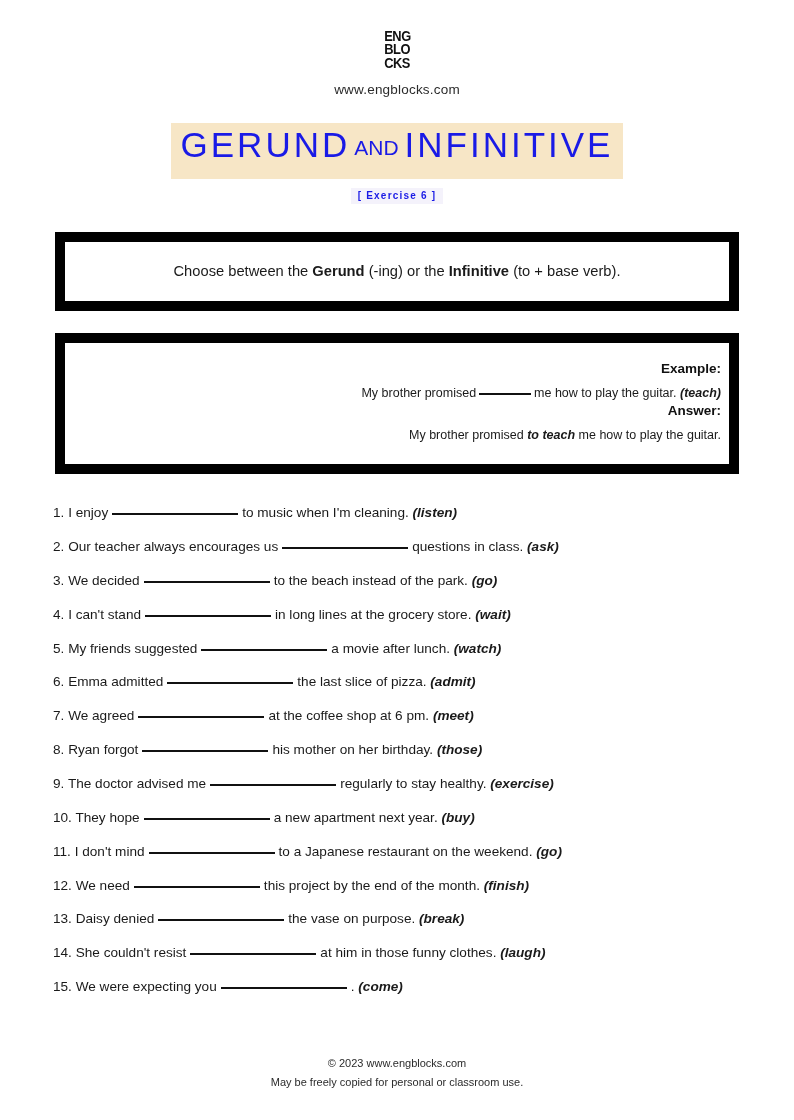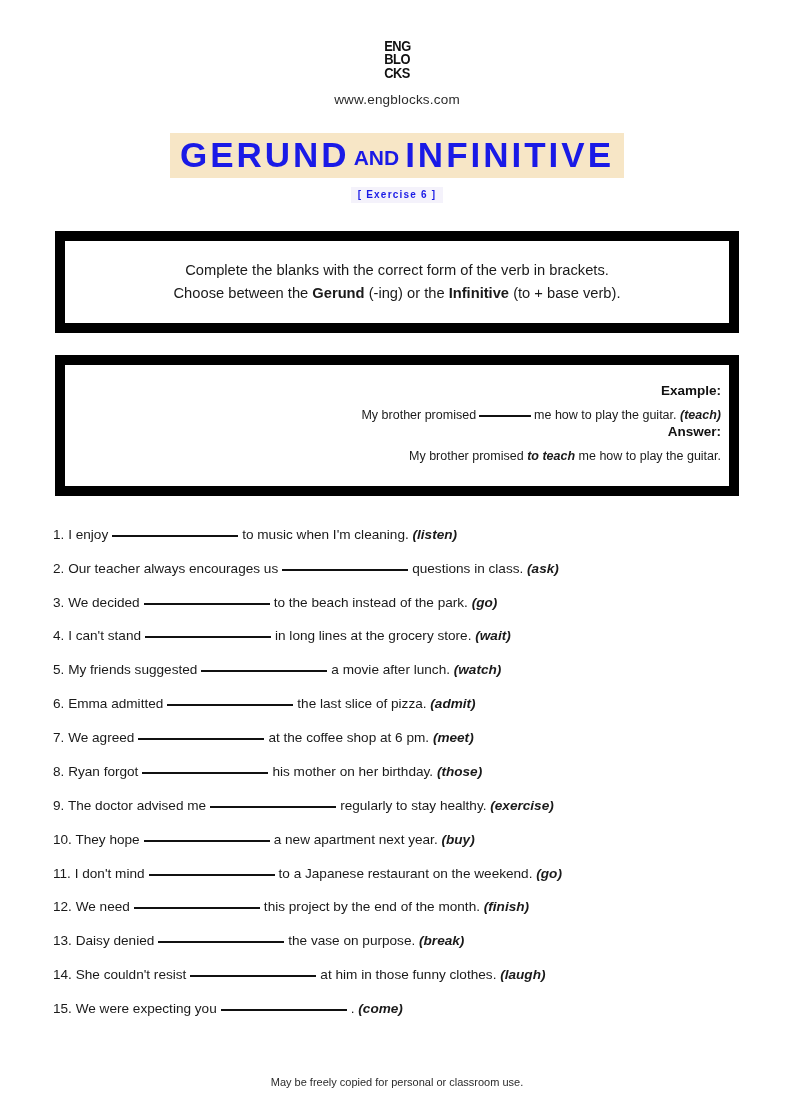--- a/index.html
+++ b/index.html
@@ -11,21 +11,21 @@
     width: 794px;
     height: 1120px;
     font-family: "Liberation Sans", sans-serif;
     color: #1a1a1a;
     position: relative;
     overflow: hidden;
   }
 
   
   .header {
-    padding-top: 40px;
+    padding-top: 30px;
     text-align: center;
   }
   .logo {
     display: inline-block;
     text-align: left;
     font-family: "Liberation Sans", sans-serif;
     font-weight: bold;
     font-size: 14px;
     line-height: 0.95;
     letter-spacing: -0.5px;
@@ -41,23 +41,23 @@
   }
 
   
   .title-wrap {
     margin-top: 26px;
     text-align: center;
   }
   .title {
     display: inline-block;
     background: #f7e6c6;
-    padding: 4px 10px 5px 10px;
+    padding: 4px 10px 16px 10px;
     color: #1a1ae6;
-    font-weight: bold;
+    font-weight: normal;
     font-size: 35px;
     letter-spacing: 3px;
     line-height: 1.05;
     white-space: nowrap;
   }
   .title .and {
     font-size: 21px;
     letter-spacing: 0px;
     vertical-align: 2px;
   }
@@ -183,21 +183,20 @@
 
 <div class="title-wrap">
   <div class="title"><span>GERUND</span><span class="and" style="padding: 0px 6px 0px 4px;">AND</span><span>INFINITIVE</span></div>
 </div>
 <div class="subtitle-wrap">
   <span class="subtitle">[ Exercise 6 ]</span>
 </div>
 
 <div class="frame instruction-frame">
   <div class="frame-inner instruction-inner">
-    <div class="instruction-line">Complete the blanks with the correct form of the verb in brackets.</div>
     <div class="instruction-line"><span>Choose between the </span><b class="tight">Gerund</b><span> (-ing) or the </span><b class="tight">Infinitive</b><span> (to + base verb).</span></div>
   </div>
 </div>
 
 <div class="frame example-frame">
   <div class="frame-inner example-inner">
     <div class="ex-head">Example:</div>
     <div class="ex-line"><span>My brother promised</span><span class="ex-blank"></span><span>me how to play the guitar.</span> <i class="verb">(teach)</i></div>
     <div class="ex-head second">Answer:</div>
     <div class="ex-line"><span>My brother promised </span><i class="verb">to teach</i><span> me how to play the guitar.</span></div>
@@ -216,14 +215,15 @@
     <div class="q"><span>9.</span> <span>The doctor advised me</span><span class="q-blank"></span><span>regularly to stay healthy.</span> <span class="verb">(exercise)</span></div>
     <div class="q"><span>10.</span> <span>They hope</span><span class="q-blank"></span><span>a new apartment next year.</span> <span class="verb">(buy)</span></div>
     <div class="q"><span>11.</span> <span>I don't mind</span><span class="q-blank"></span><span>to a Japanese restaurant on the weekend.</span> <span class="verb">(go)</span></div>
     <div class="q"><span>12.</span> <span>We need</span><span class="q-blank"></span><span>this project by the end of the month.</span> <span class="verb">(finish)</span></div>
     <div class="q"><span>13.</span> <span>Daisy denied</span><span class="q-blank"></span><span>the vase on purpose.</span> <span class="verb">(break)</span></div>
     <div class="q"><span>14.</span> <span>She couldn't resist</span><span class="q-blank"></span><span>at him in those funny clothes.</span> <span class="verb">(laugh)</span></div>
     <div class="q"><span>15.</span> <span>We were expecting you</span><span class="q-blank"></span><span>.</span> <span class="verb">(come)</span></div>
   </div>
 
 <div class="footer">
+  <div class="footer-line">© 2023 www.engblocks.com</div>
   <div class="footer-line">May be freely copied for personal or classroom use.</div>
 </div>
 
 </body></html>

